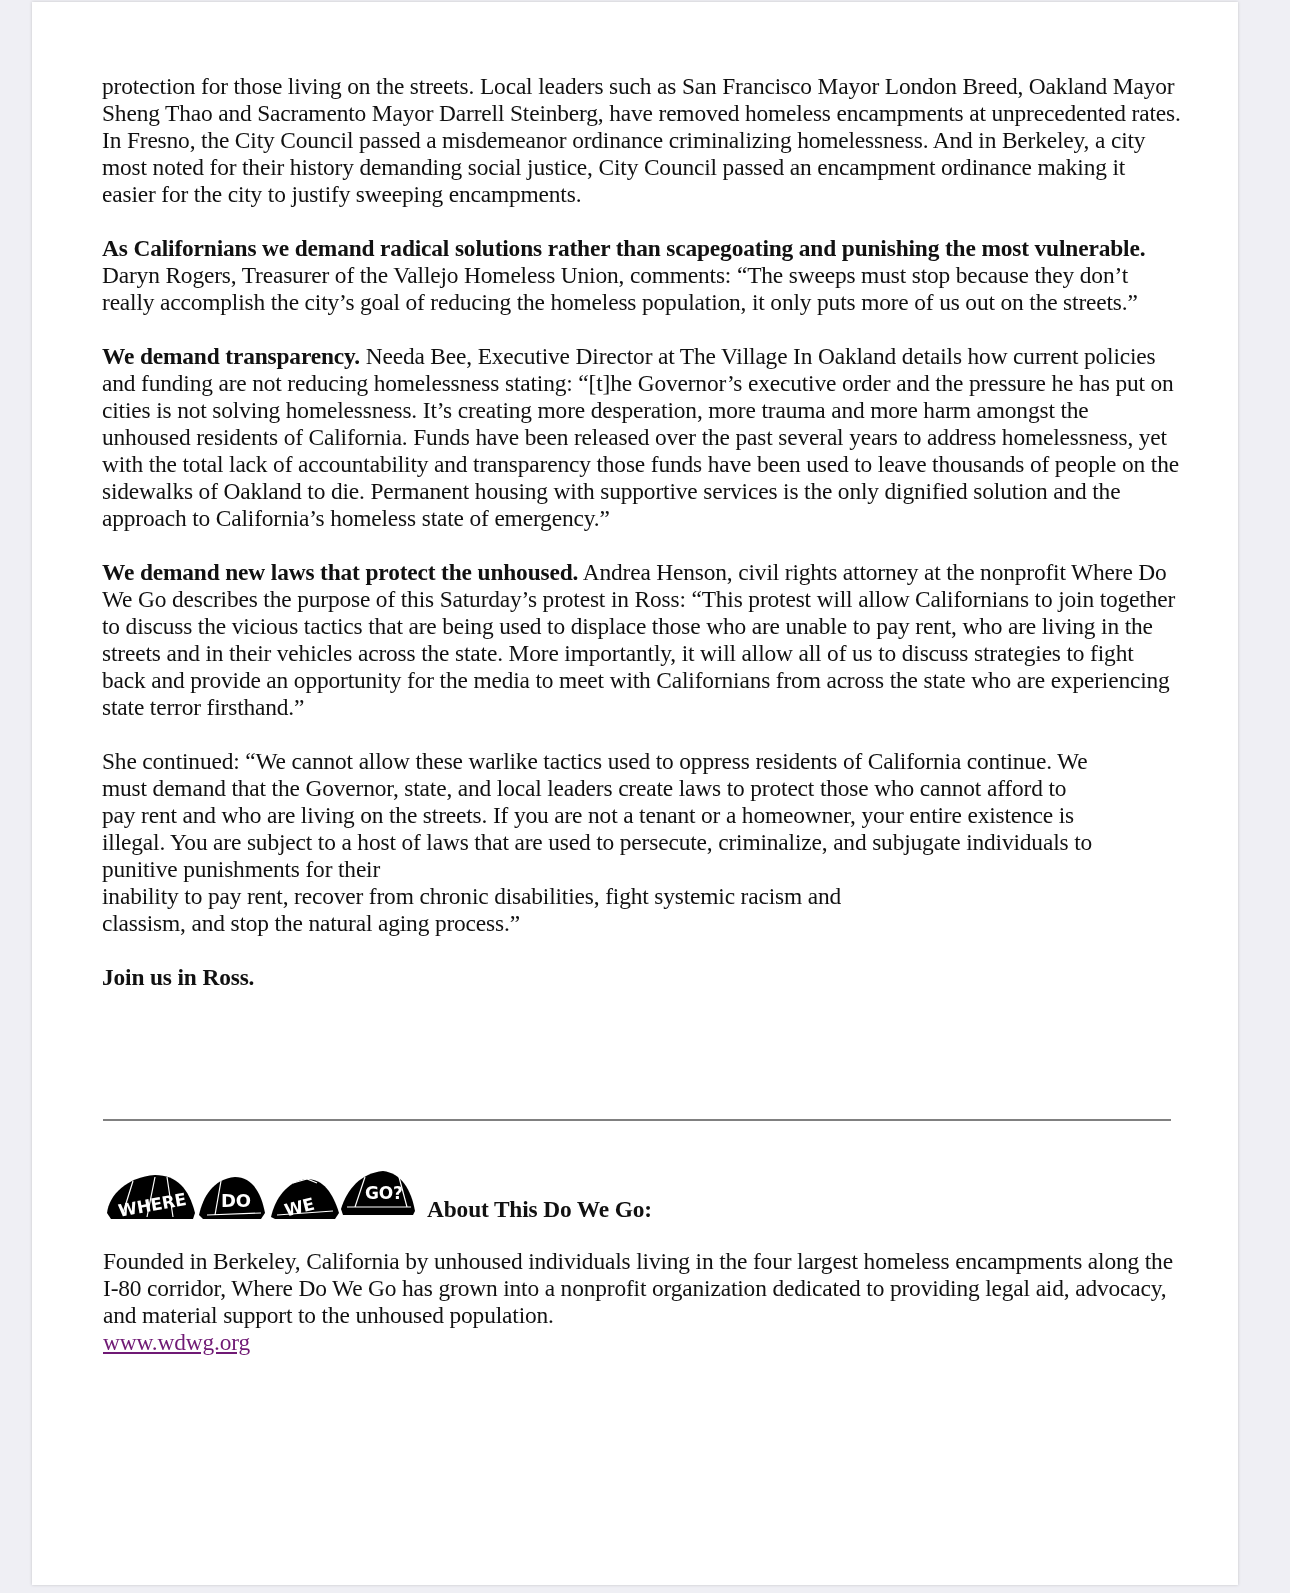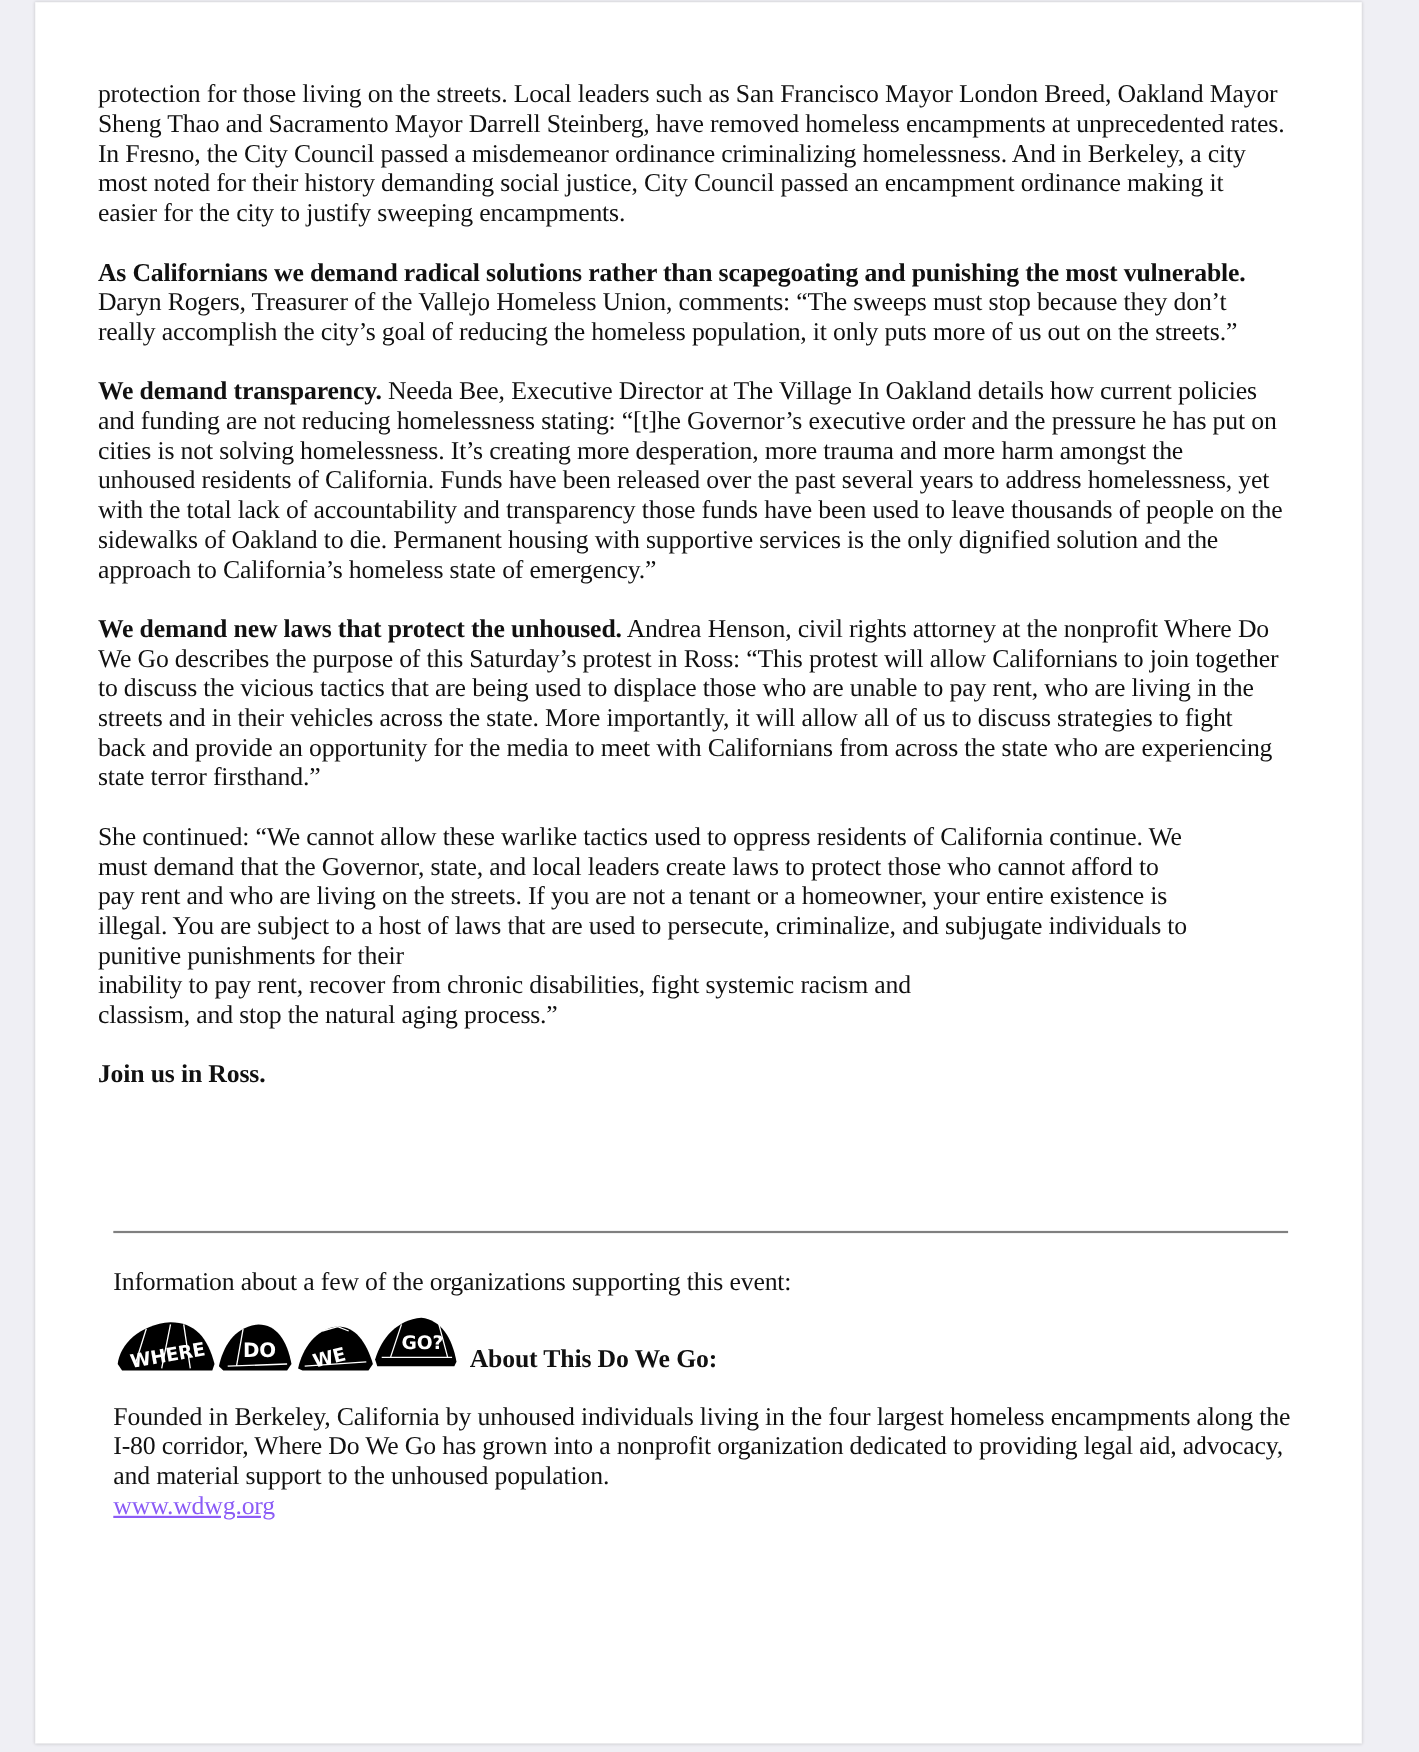--- a/index.html
+++ b/index.html
@@ -9,39 +9,39 @@
     font-family: "Liberation Serif", "DejaVu Serif", serif;
     color: #111;
   }
   .page {
     position: absolute; left: 32px; top: 2px;
     width: 1206px; height: 1583px;
     background: #ffffff;
     box-shadow: 0 0 3px rgba(0,0,0,0.18);
   }
   .content {
-    position: absolute; left: 57px; top: 71px; width: 1080px;
+    position: absolute; left: 70px; top: 71px; width: 1080px;
     font-size: 23.4px; line-height: 27px;
     letter-spacing: -0.15px;
   }
   p { margin: 0 0 27px 0; }
   b { font-weight: bold; margin-top: 25px; }
   .divider {
     position: absolute; left: 71px; top: 1117px; width: 1068px;
     height: 0; border-top: 2px solid #808080;
   }
   .orgs {
     position: absolute; left: 71px; top: 1151px; width: 1080px;
     font-size: 23.4px; line-height: 27px; letter-spacing: -0.15px;
   }
   .org-row { display: flex; align-items: flex-end; margin-top: 10px; height: 58px; }
   .logo { width: 316px; height: 52px; margin-right: 8px; }
   .org-title { font-weight: bold; line-height: 27px; margin-bottom: -2px; }
   .org-desc { margin-top: 27px; }
-  a.link { color: #8b5cf6; text-decoration: underline; }
+  a.link { color: #701a75; text-decoration: underline; }
 </style>
 </head>
 <body>
 
 <div class="page">
   <div class="content">
     <p>protection for those living on the streets. Local leaders such as San Francisco Mayor London Breed, Oakland Mayor Sheng Thao and Sacramento Mayor Darrell Steinberg, have removed homeless encampments at unprecedented rates. In Fresno, the City Council passed a misdemeanor ordinance criminalizing homelessness. And in Berkeley, a city most noted for their history demanding social justice, City Council passed an encampment ordinance making it easier for the city to justify sweeping encampments.</p>
 
     <p><b>As Californians we demand radical solutions rather than scapegoating and punishing the most vulnerable.</b><span>&nbsp; Daryn Rogers, Treasurer of the Vallejo Homeless Union, comments: “The sweeps must stop because they don’t really accomplish the city’s goal of reducing the homeless population, it only puts more of us out on the streets.”</span></p>
 
@@ -50,21 +50,20 @@
     <p><b>We demand new laws that protect the unhoused.</b><span> Andrea Henson, civil rights attorney at the nonprofit Where Do We Go describes the purpose of this Saturday’s protest in Ross: “This protest will allow Californians to join together to discuss the vicious tactics that are being used to displace those who are unable to pay rent, who are living in the streets and in their vehicles across the state. More importantly, it will allow all of us to discuss strategies to fight back and provide an opportunity for the media to meet with Californians from across the state who are experiencing state terror firsthand.”</span></p>
 
     <p style="width:1000px;"><span>She continued: “We cannot allow these warlike tactics used to oppress residents of California continue. We must demand that the Governor, state, and local leaders create laws to protect those who cannot afford to pay rent and who are living on the streets. If you are not a tenant or a homeowner, your entire existence is illegal. You are subject to a host of laws that are used to persecute, criminalize, and subjugate individuals to punitive punishments for their</span><br><span>inability to pay rent, recover from chronic disabilities, fight systemic racism and</span><br><span>classism, and stop the natural aging process.”</span></p>
 
     <p><b>Join us in Ross.</b></p>
   </div>
 
   <div class="divider"></div>
 
   <div class="orgs">
-    <div>Information about a few of the organizations supporting this event:</div>
 
     <div class="org-row">
       <svg class="logo" viewBox="0 0 316 52">
 
         <g>
           <path d="M4 44 C6 26 24 8 52 6 C74 6 86 20 92 44 L90 50 L8 50 Z" fill="#000"></path>
           <path d="M20 44 L30 12 M44 48 L52 8 M70 48 L64 8" stroke="#fff" stroke-width="1.2" fill="none"></path>
           <text x="14" y="42" fill="#fff" font-family="DejaVu Sans, sans-serif" font-weight="bold" font-size="17" transform="rotate(-10 48 30)">WHERE</text>
         </g>
 

